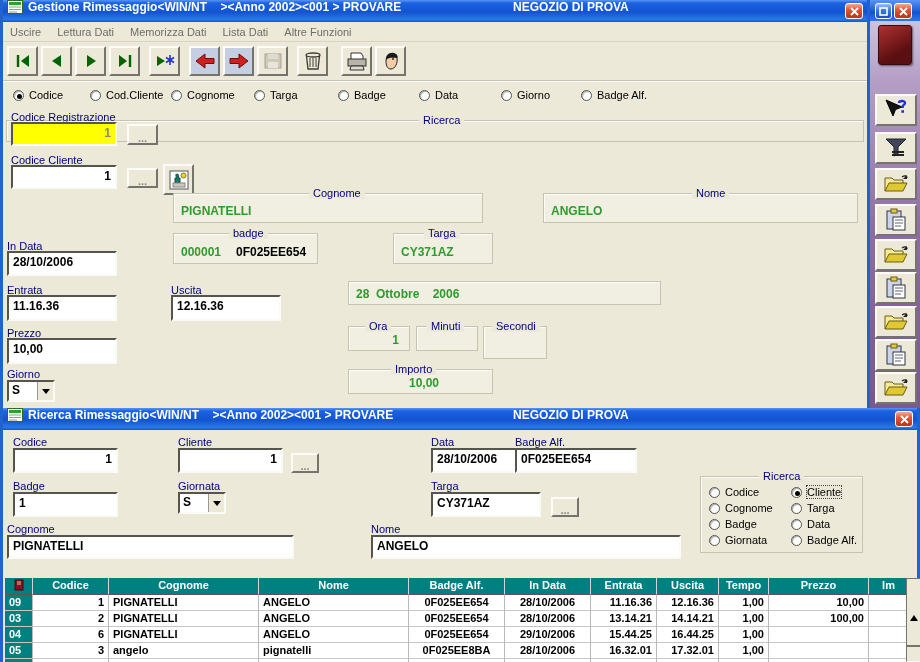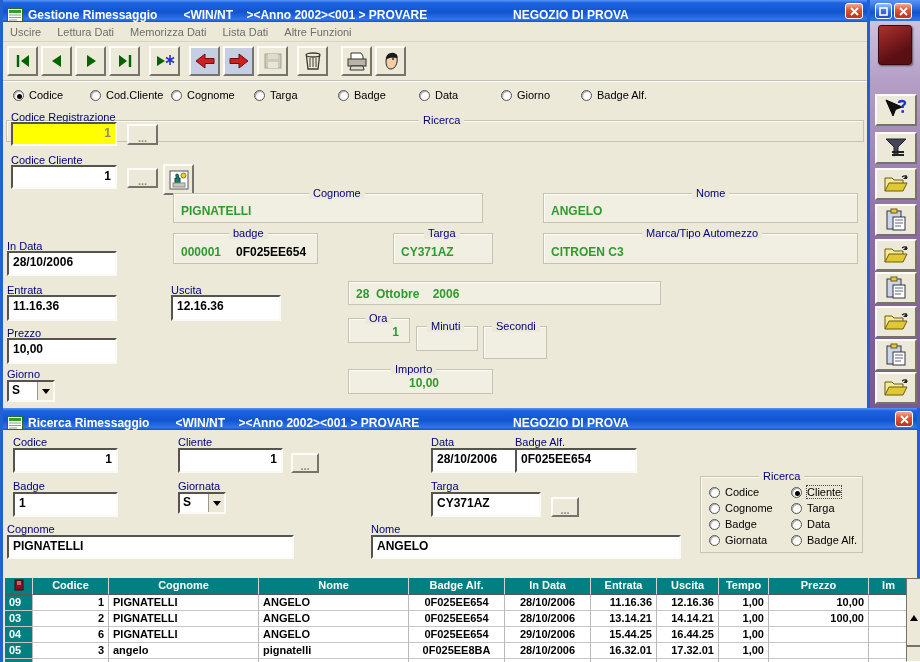--- a/index.html
+++ b/index.html
@@ -3,23 +3,23 @@
 <meta charset="utf-8">
 <style>
   * { box-sizing: border-box; margin: 0; padding: 0; }
   body { font-family: "Liberation Sans", "DejaVu Sans", sans-serif; }
   #screen { position: relative; width: 920px; height: 662px; overflow: hidden; background:#ece9d8; font-size:11px; }
 
   
   .window { position:absolute; background:#ece9d8; }
   .titlebar { position:absolute; left:0; top:0; right:0; height:22px;
     background: linear-gradient(180deg,#5a95f5 0%,#1b62e2 14%,#1254cf 55%,#2f76ea 88%,#1154cd 100%);
-    display:flex; align-items:flex-end; color:#fff; font-weight:bold; font-size:12px; }
+    display:flex; align-items:flex-start; color:#fff; font-weight:bold; font-size:12px; }
   .titlebar .ttl { margin-left:5px; white-space:pre; }
-  .titlebar .tmid { margin-left:26px; white-space:pre; }
+  .titlebar .tmid { white-space:pre; }
   .titlebar .tshop { position:absolute; left:510px; white-space:pre; }
   .tb-icon { width:16px; height:14px; margin-left:4px; flex:0 0 auto; }
   .xbtn { position:absolute; top:3px; width:18px; height:16px; border:1px solid #fff; border-radius:3px;
     background: linear-gradient(180deg,#f5a98e 0%,#e2573a 40%,#c23a1e 85%); display:flex; align-items:center; justify-content:center; }
   .sqbtn { position:absolute; top:3px; width:17px; height:16px; border:1px solid #fff; border-radius:3px;
     background: linear-gradient(180deg,#9cc0f8 0%,#3a77e8 45%,#1f55c8 90%); display:flex; align-items:center; justify-content:center; }
 
   .menubar { position:absolute; left:0; top:22px; right:0; height:20px; display:flex; align-items:center; gap:16px;
     padding-left:7px; color:#6e6e66; background:#ece9d8; border-bottom:1px solid #d8d4c4; }
   .menu-item { cursor:default; }
@@ -329,37 +329,33 @@
 
     <div class="gbox" style="left:170px; top:197px; width:145px; height:31px;">
       <span class="glab" style="left:55px;">badge</span>
       <span class="gval">000001</span>
       <span class="gval black" style="left:62px;">0F025EE654</span>
     </div>
     <div class="gbox" style="left:390px; top:197px; width:100px; height:31px;">
       <span class="glab" style="left:30px;">Targa</span>
       <span class="gval">CY371AZ</span>
     </div>
-    <div class="gbox" style="left:540px; top:197px; width:315px; height:31px;">
-      <span class="glab" style="left:98px;">Marca/Tipo Automezzo</span>
-      <span class="gval">CITROEN C3</span>
-    </div>
 
     <span class="lbl" style="left:4px; top:240px;">In Data</span>
     <div class="input" style="left:4px; top:251px; width:110px; height:25px;">28/10/2006</div>
     <div class="gbox" style="left:345px; top:245px; width:313px; height:24px;">
       <span class="gval" style="bottom:3px;">28  Ottobre    2006</span>
     </div>
 
     <span class="lbl" style="left:4px; top:284px;">Entrata</span>
     <div class="input" style="left:4px; top:295px; width:110px; height:26px;">11.16.36</div>
     <span class="lbl" style="left:168px; top:284px;">Uscita</span>
     <div class="input" style="left:168px; top:295px; width:110px; height:26px;">12.16.36</div>
 
-    <div class="gbox" style="left:345px; top:282px; width:62px; height:25px;">
+    <div class="gbox" style="left:345px; top:290px; width:62px; height:25px;">
       <span class="glab" style="left:16px;">Ora</span>
       <span class="gval" style="left:auto; right:10px; bottom:3px;">1</span>
     </div>
     <div class="gbox" style="left:413px; top:290px; width:62px; height:25px;">
       <span class="glab" style="left:10px;">Minuti</span>
       <span class="gval"></span>
     </div>
     <div class="gbox" style="left:480px; top:290px; width:64px; height:33px;">
       <span class="glab" style="left:8px;">Secondi</span>
       <span class="gval"></span>

